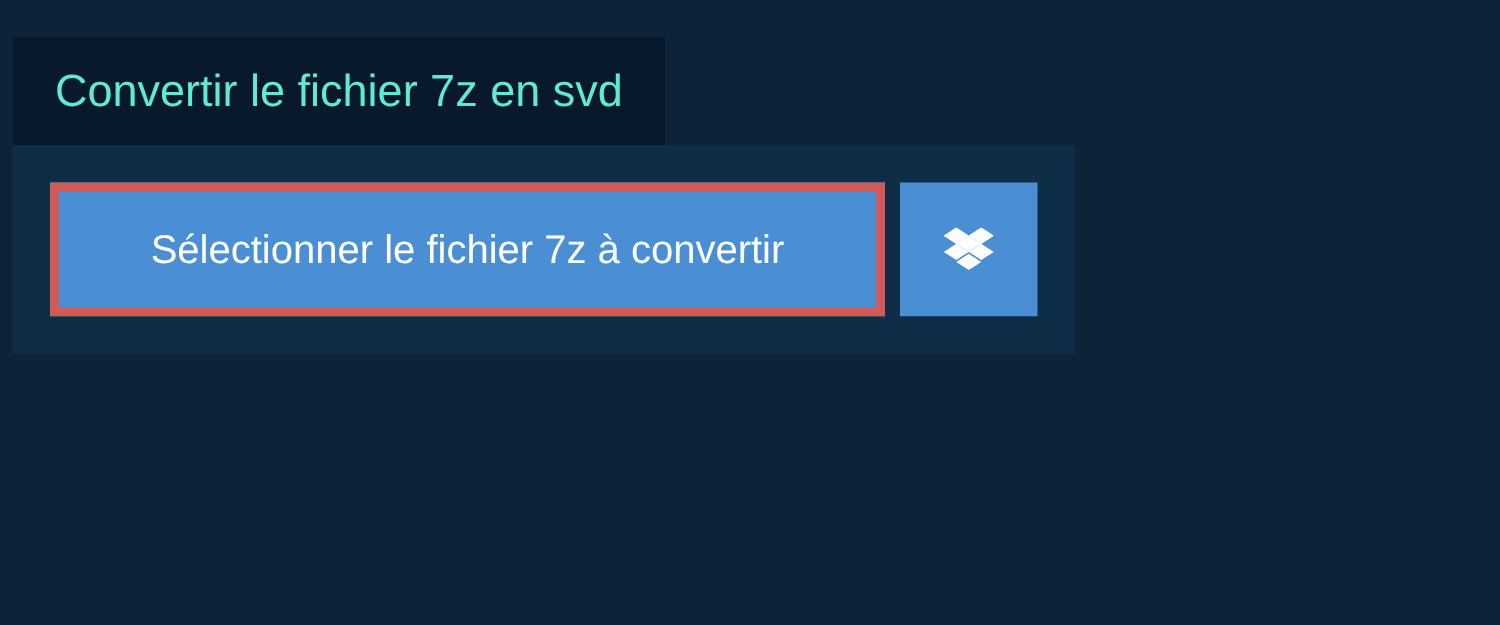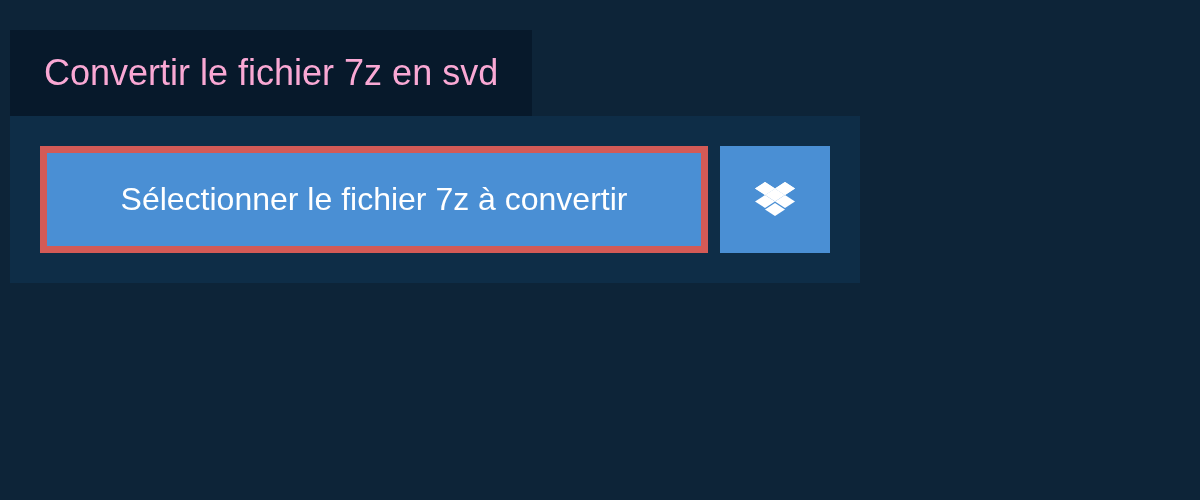--- a/index.html
+++ b/index.html
@@ -15,21 +15,21 @@
       overflow: hidden;
     }
     .title-bar {
       background-color: #07192b;
       display: inline-block;
       padding: 22px 34px;
       margin-top: 30px;
       margin-left: 10px;
     }
     .title-text {
-      color: #f9a8d4;
+      color: #5eead4;
       font-size: 36px;
       font-weight: 400;
     }
     .panel {
       background-color: #0e2d47;
       margin-top: 0;
       margin-left: 10px;
       padding: 30px;
       width: 850px;
       display: flex;

